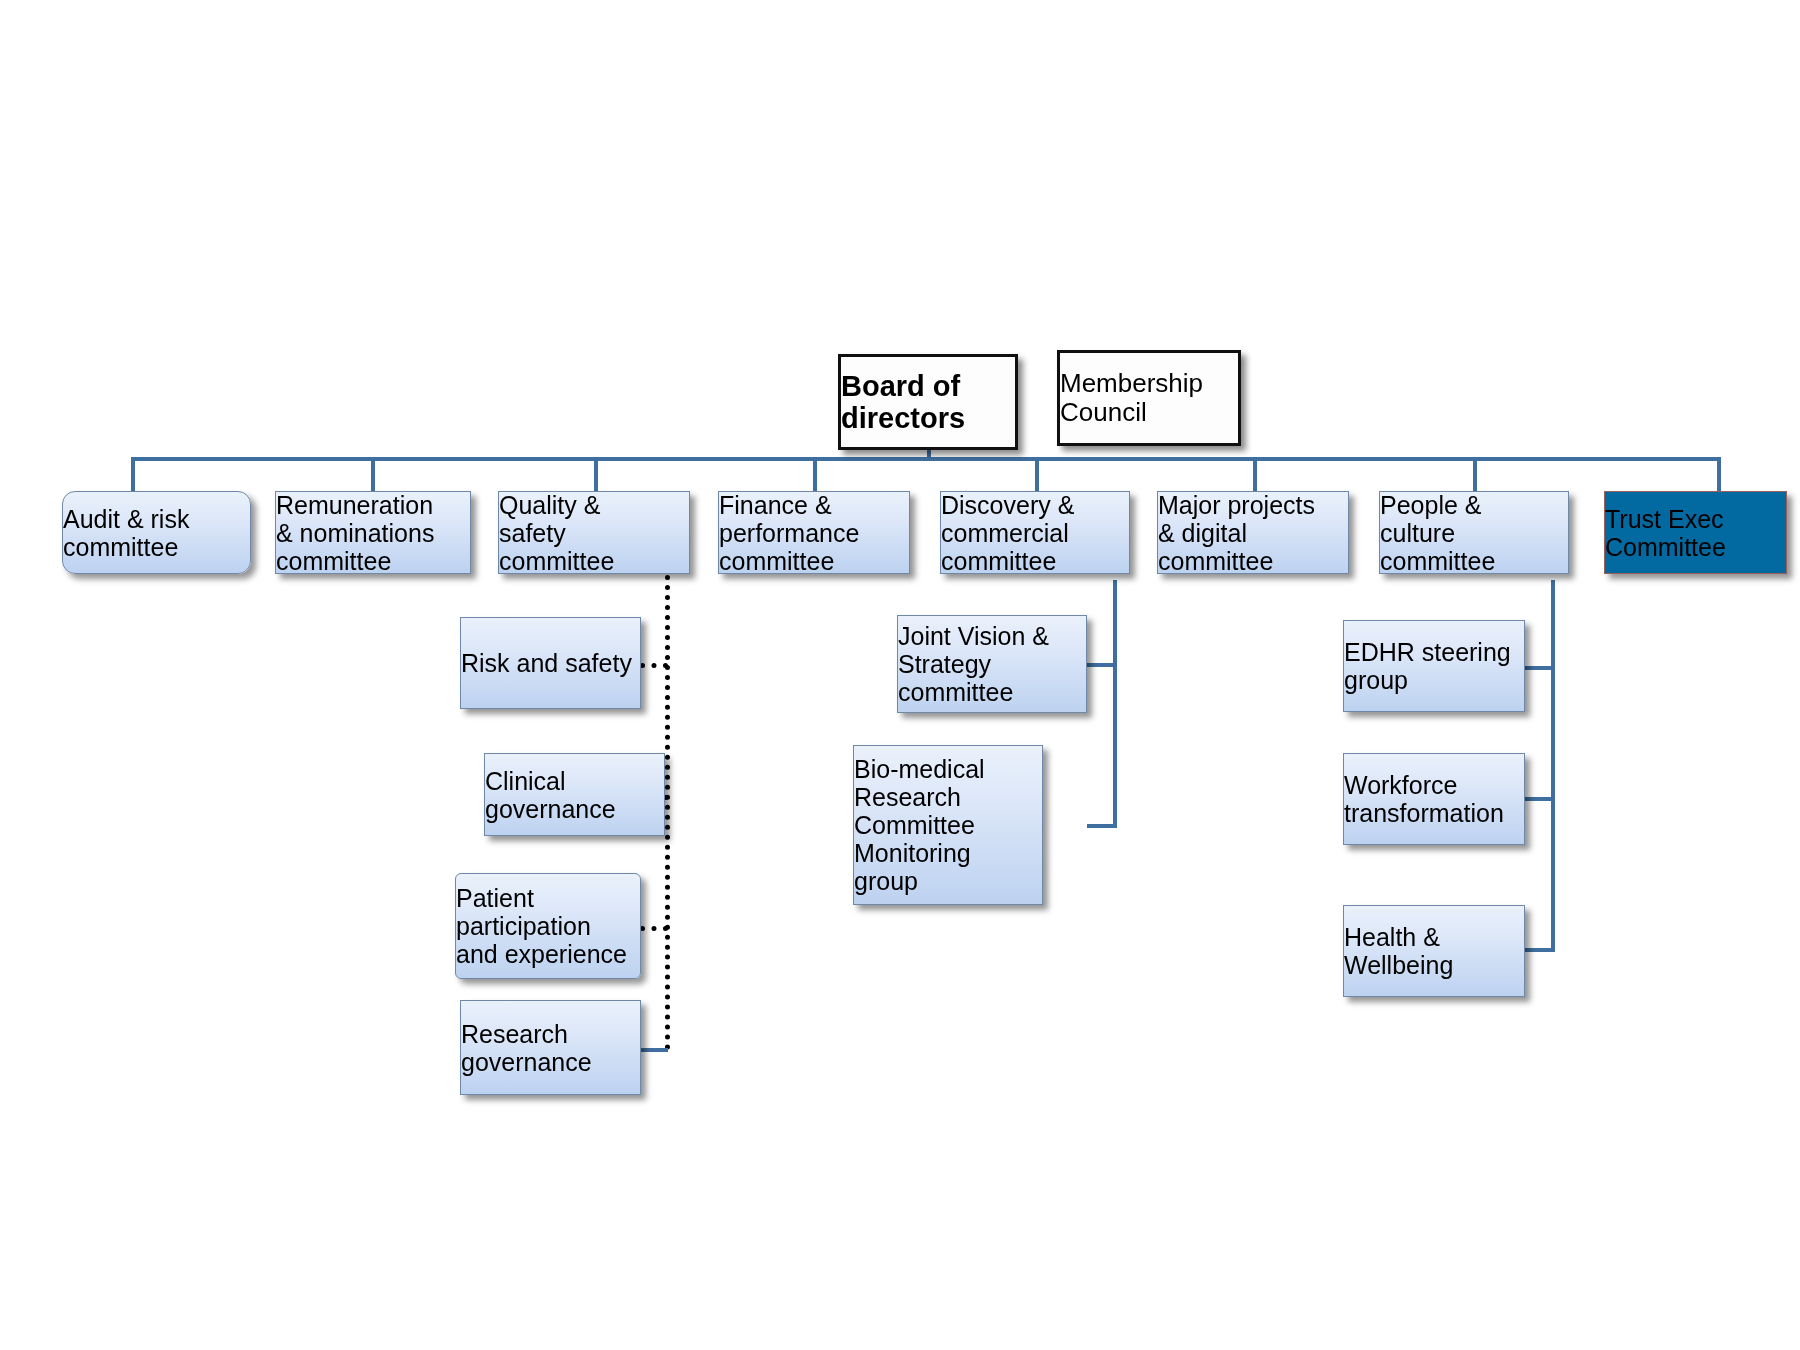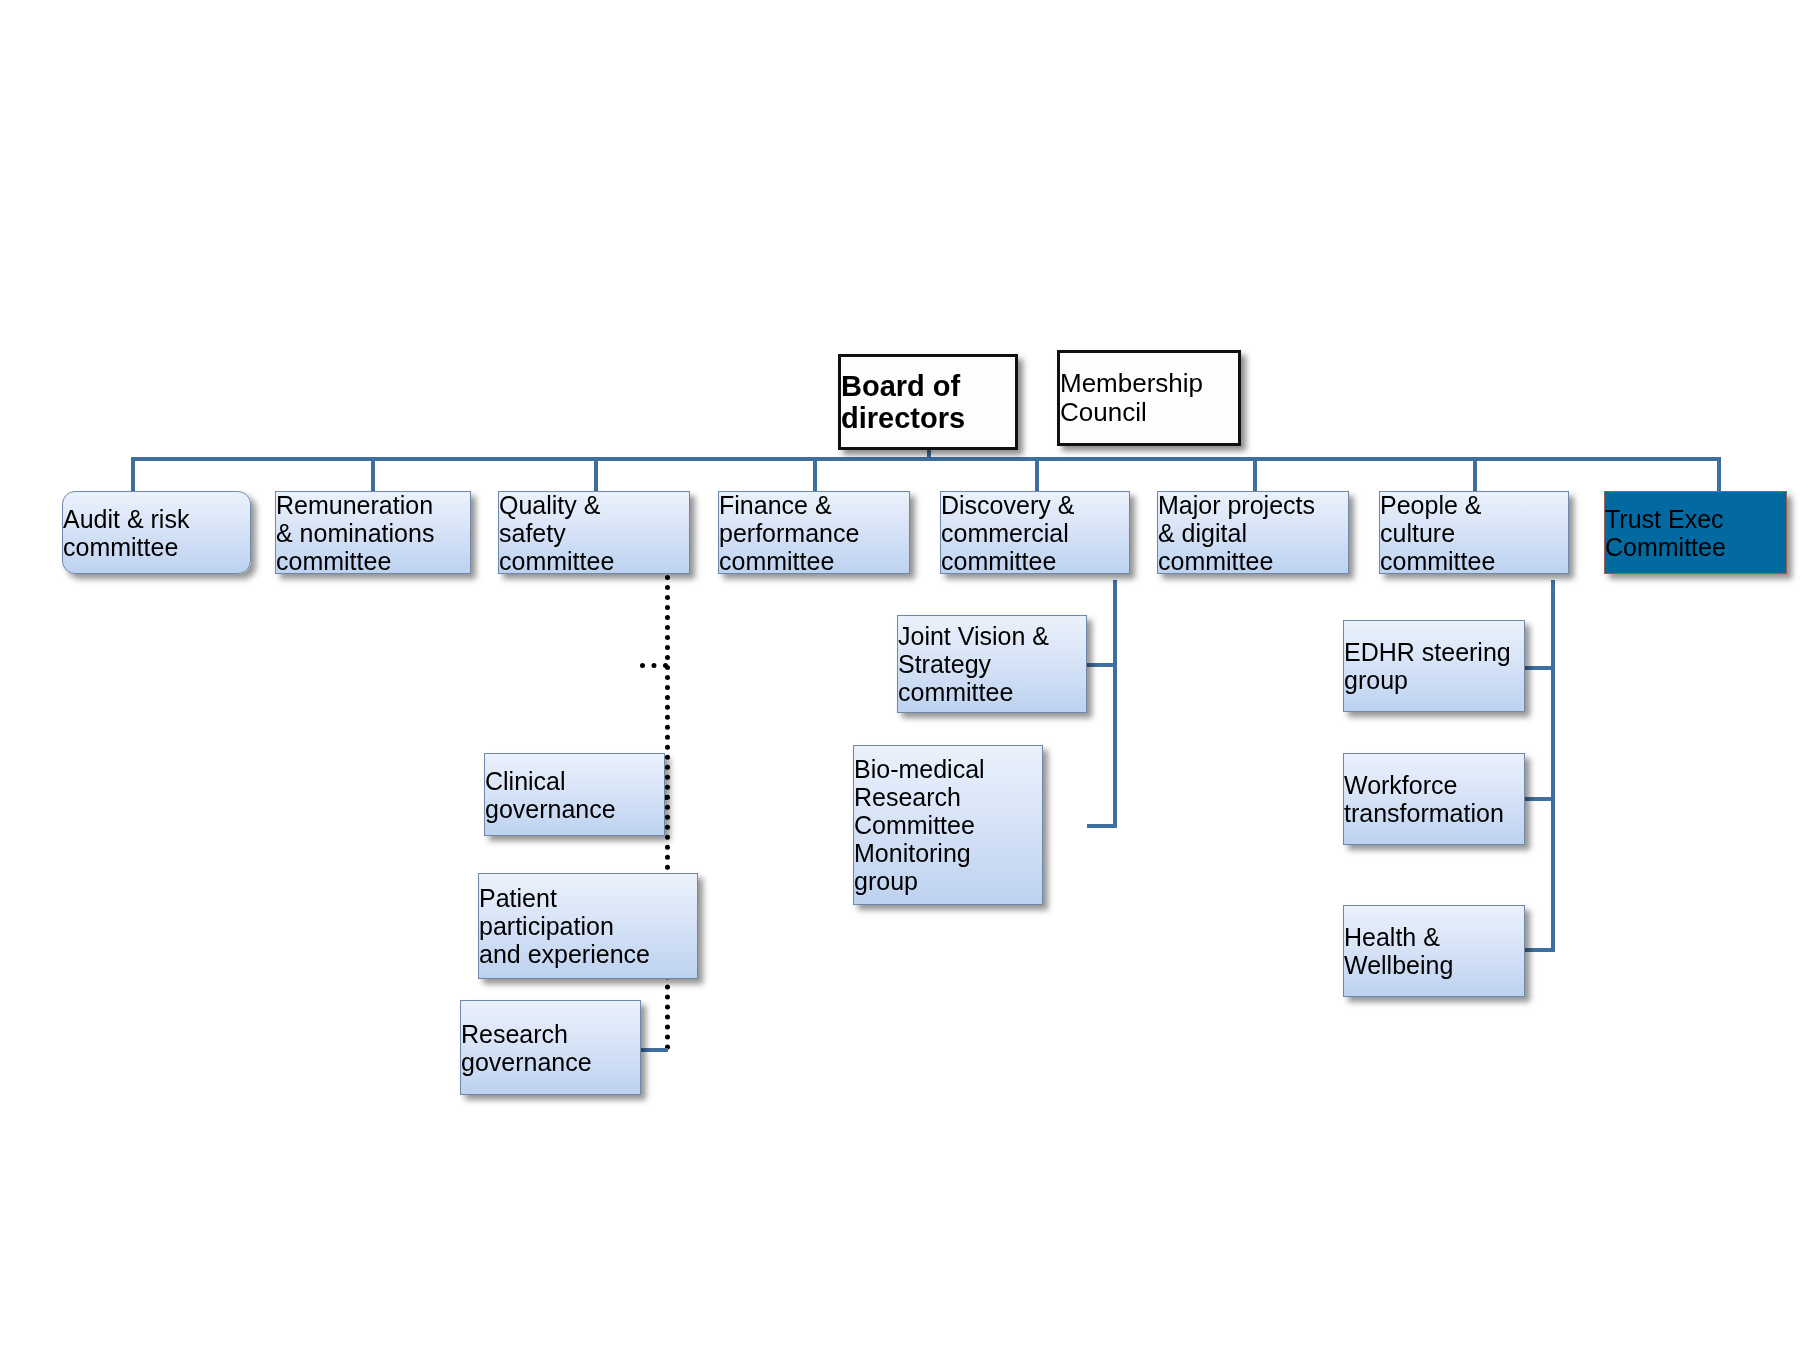--- a/index.html
+++ b/index.html
@@ -163,27 +163,30 @@
     <span class="lbl">People &amp;
 culture
 committee</span>
   </div>
 
   <div class="node red" style="left:1604px; top:491px; width:183px; height:83px; font-size:25px;">
     <span class="lbl">Trust Exec
 Committee</span>
   </div>
 
+  <div class="node blue" style="left:460px; top:617px; width:181px; height:92px; font-size:25px;">
+    <span class="lbl">Risk and safety</span>
+  </div>
 
   <div class="node blue" style="left:460px; top:753px; width:181px; height:83px; font-size:25px;margin-left:24px;">
     <span class="lbl">Clinical
 governance</span>
   </div>
 
-  <div class="node blue" style="left:478px; top:873px; width:220px; height:106px; font-size:25px;">
+  <div class="node blue" style="left:455px; top:873px; width:186px; height:106px; font-size:25px;border-radius:6px;">
     <span class="lbl">Patient
 participation
 and experience</span>
   </div>
 
   <div class="node blue" style="left:460px; top:1000px; width:181px; height:95px; font-size:25px;">
     <span class="lbl">Research
 governance</span>
   </div>
 

